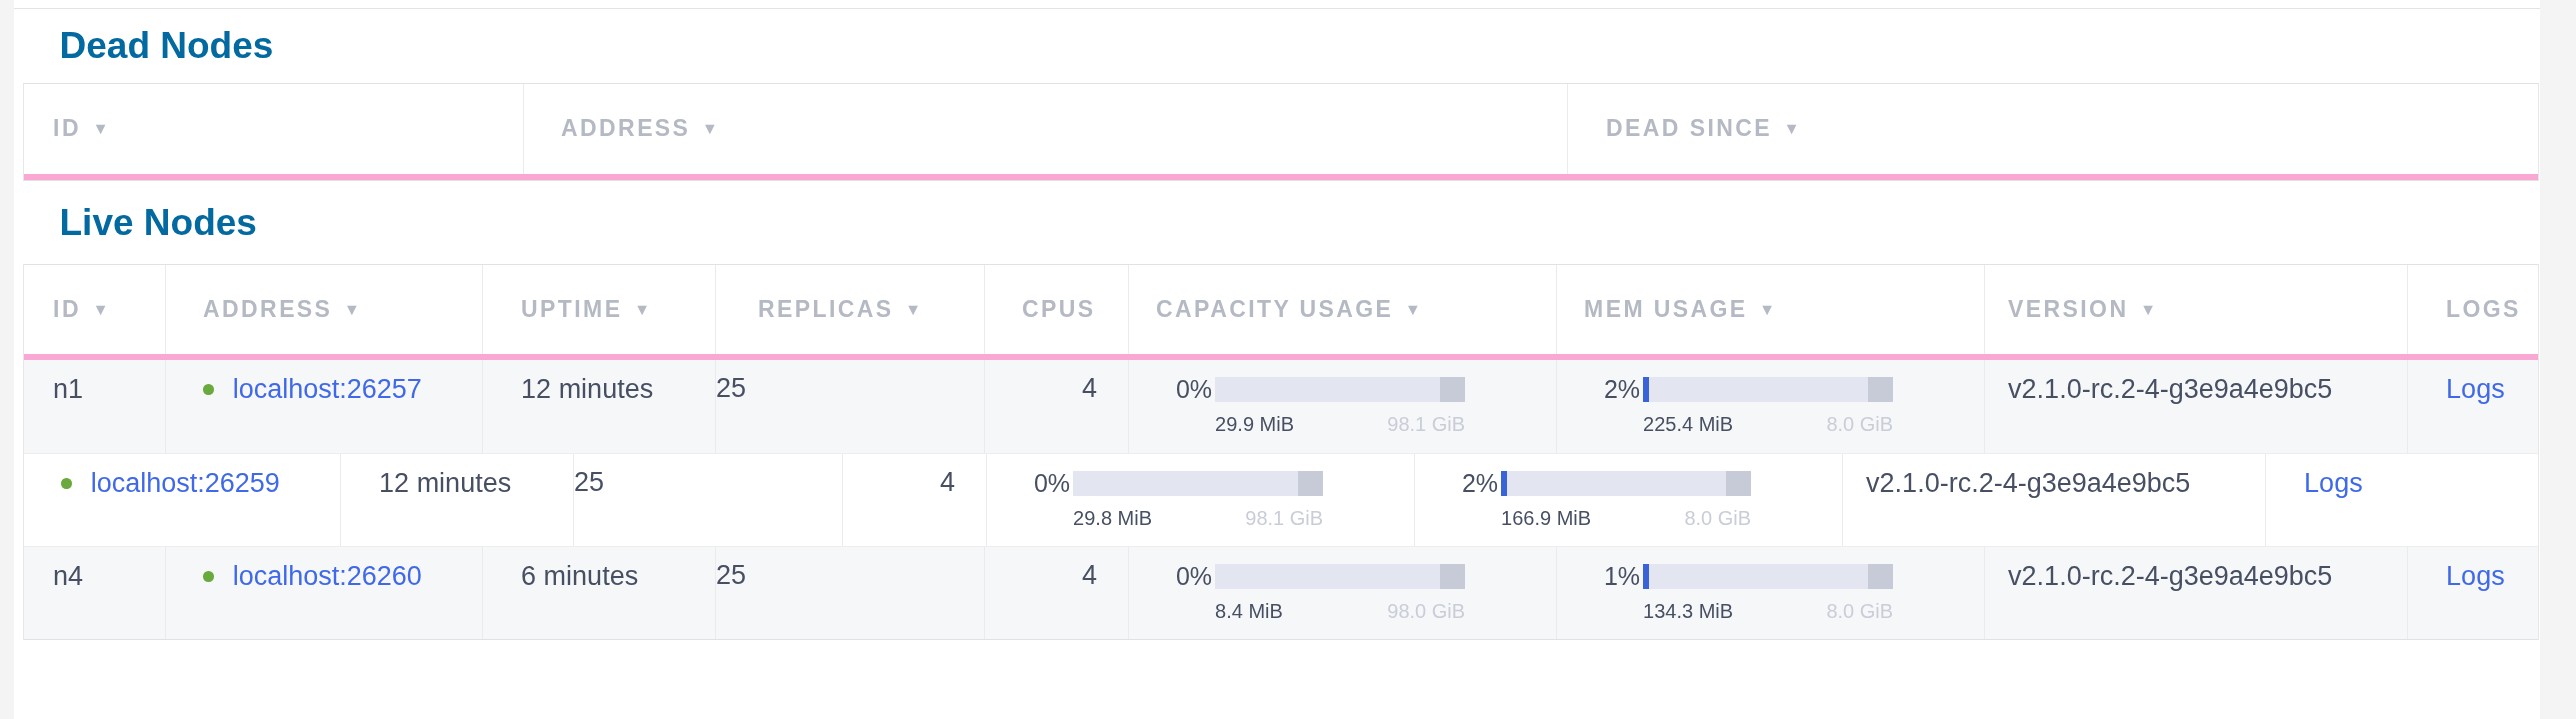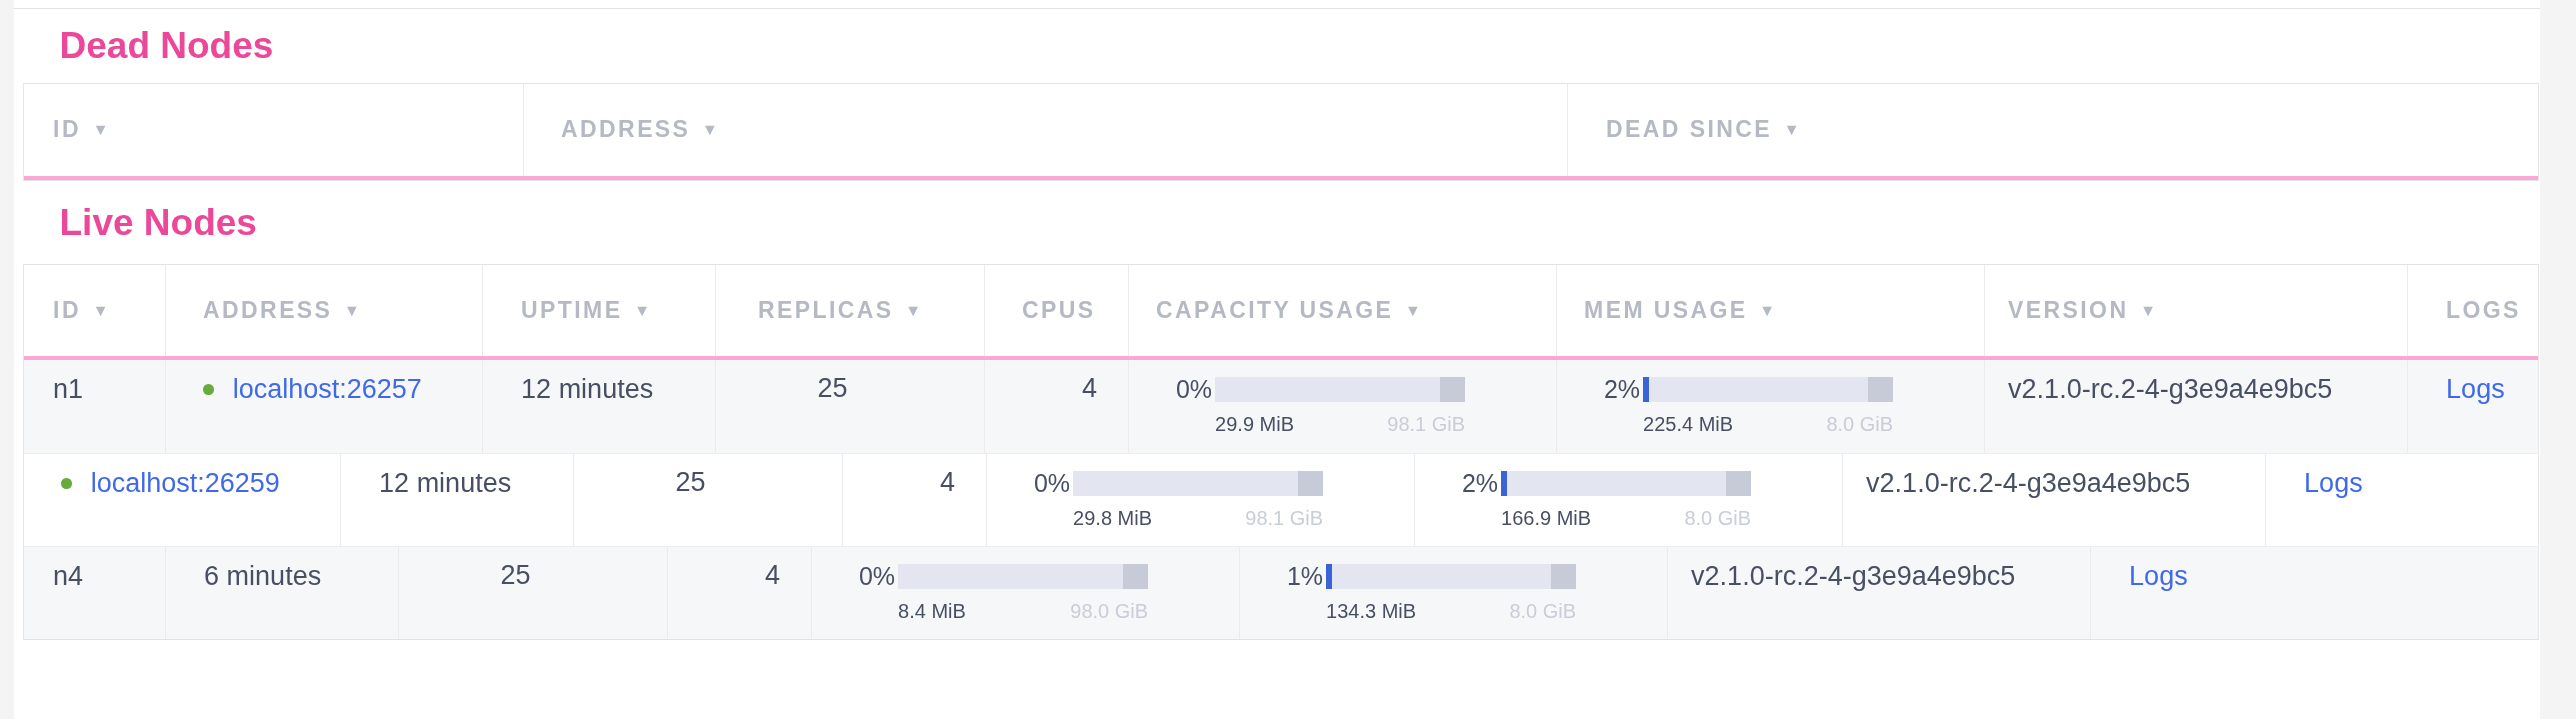--- a/index.html
+++ b/index.html
@@ -10,32 +10,32 @@
     color: var(--text, #474f63);
   }
   .page { position: relative; width: 2576px; height: 720px; }
   .content {
     position: absolute; left: 13.5px; top: 0; width: 2526px; height: 720px;
     background: #ffffff;
   }
   .top-rule { height: 8.7px; border-bottom: 1px solid #e3e3e3; }
 
   h2.section-title {
-    font-size: 37px; font-weight: bold; color: #ec4899;
+    font-size: 37px; font-weight: bold; color: #0369a1;
     padding-left: 46px; white-space: nowrap;
   }
   .title-dead { height: 74px; line-height: 74px; }
   .title-live { height: 83px; line-height: 83px; }
 
   .table {
     margin-left: 9.6px; width: 2516px; background: #fff;
     border: 1px solid #e2e2e2; border-left-color: #e7e7e7; border-right-color: #e7e7e7;
   }
   .thead { display: flex; height: 96px; background: #fff;
-           border-bottom: 4px solid #f9a8d4; }
+           border-bottom: 6px solid #f9a8d4; }
   .live-table .thead { height: 95px; }
   .th {
     height: 100%; display: flex; align-items: center;
     font-size: 23px; font-weight: 700; letter-spacing: 2.4px;
     color: var(--header-label, #b4b9c3); white-space: nowrap;
     border-right: 1px solid #ebebeb; padding-left: 38px;
   }
   .th:last-child { border-right: none; }
   .arrow { font-size: 16.4px; margin-left: 11.5px; color: var(--header-label, #b4b9c3); }
 
@@ -57,21 +57,21 @@
   .c-did    { width: 500px;  padding-left: 29px; }
   .c-daddr  { width: 1044px; padding-left: 37px; }
   .c-dsince { flex: 1;       padding-left: 38px; }
 
   
   .c-id    { width: 142px; padding-left: 29px; }
   .c-addr  { width: 317px; padding-left: 37px; }
   .c-up    { width: 233px; padding-left: 38px; }
   .c-repl  { width: 269px; }
   .th.c-repl { padding-left: 42px; }
-  .td.c-repl { text-align: center; padding-right: 35px; }
+  .td.c-repl { text-align: left; padding-right: 35px; }
   .c-cpus  { width: 144px; }
   .th.c-cpus { padding-left: 37px; }
   .td.c-cpus { text-align: right; padding-right: 31px; }
   .c-cap   { width: 428px; padding-left: 27px; }
   .c-mem   { width: 428px; padding-left: 27px; }
   .c-ver   { width: 423px; padding-left: 23px; }
   .c-logs  { flex: 1; padding-left: 38px; }
 
   .dot {
     display: inline-block; width: 10.6px; height: 10.6px; border-radius: 50%;
@@ -273,20 +273,26 @@
                 </div>
               </div>
             </div>
 
             <div class="tr">
               <div class="td c-id">
                 <div class="line1">
                   <span>n4</span>
                 </div>
               </div>
+              <div class="td c-addr">
+                <div class="line1">
+                  <span class="dot live"></span>
+                  <a class="link">localhost:26260</a>
+                </div>
+              </div>
               <div class="td c-up">
                 <div class="line1">
                   <span>6 minutes</span>
                 </div>
               </div>
               <div class="td c-repl">25</div>
               <div class="td c-cpus">4</div>
               <div class="td c-cap">
                 <div class="usage-top">
                   <span class="pct">0%</span>

